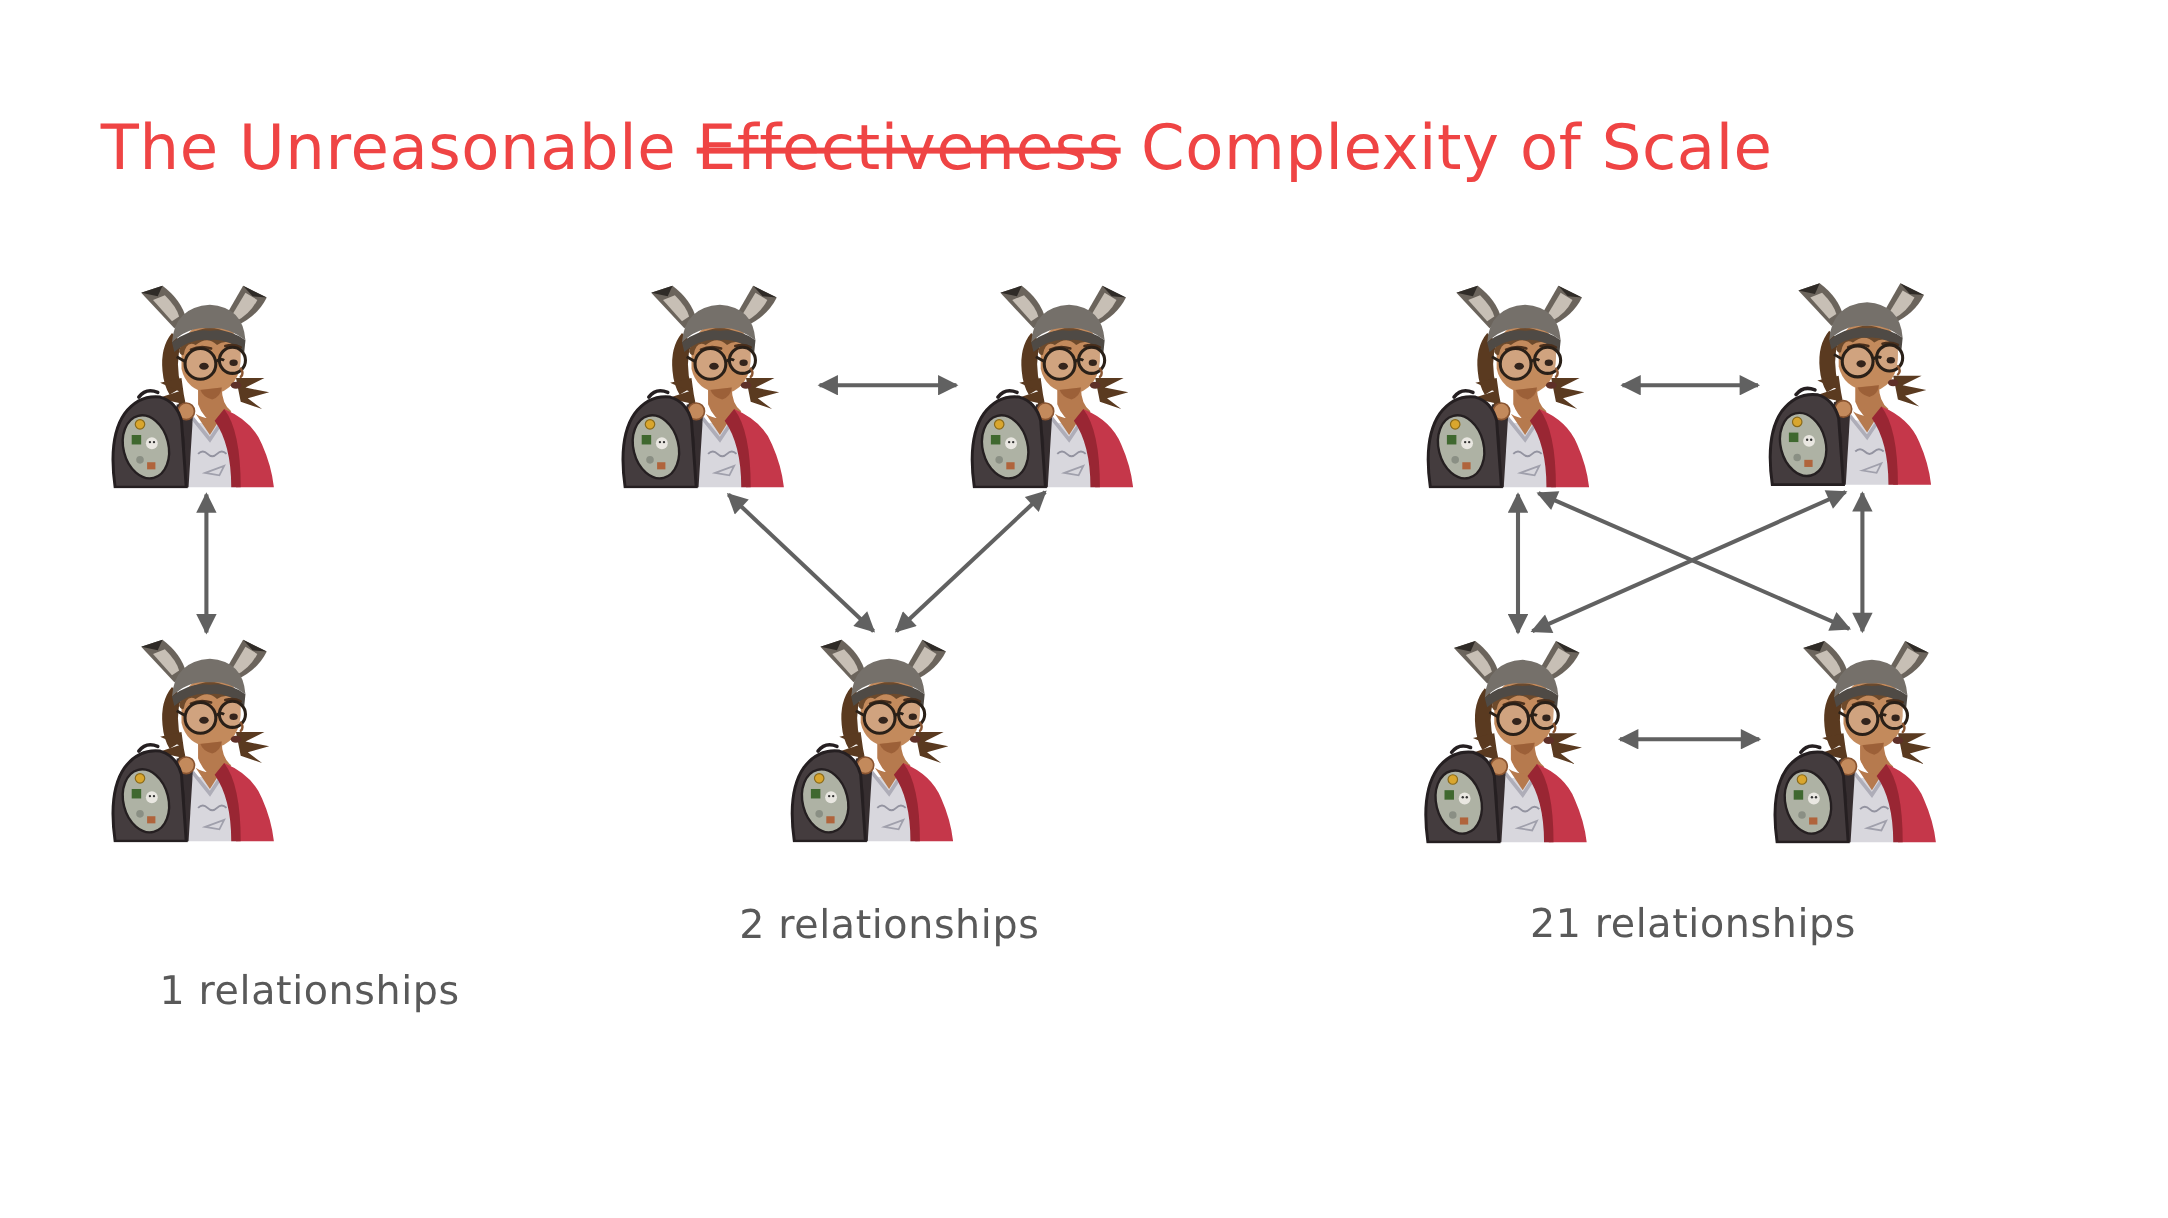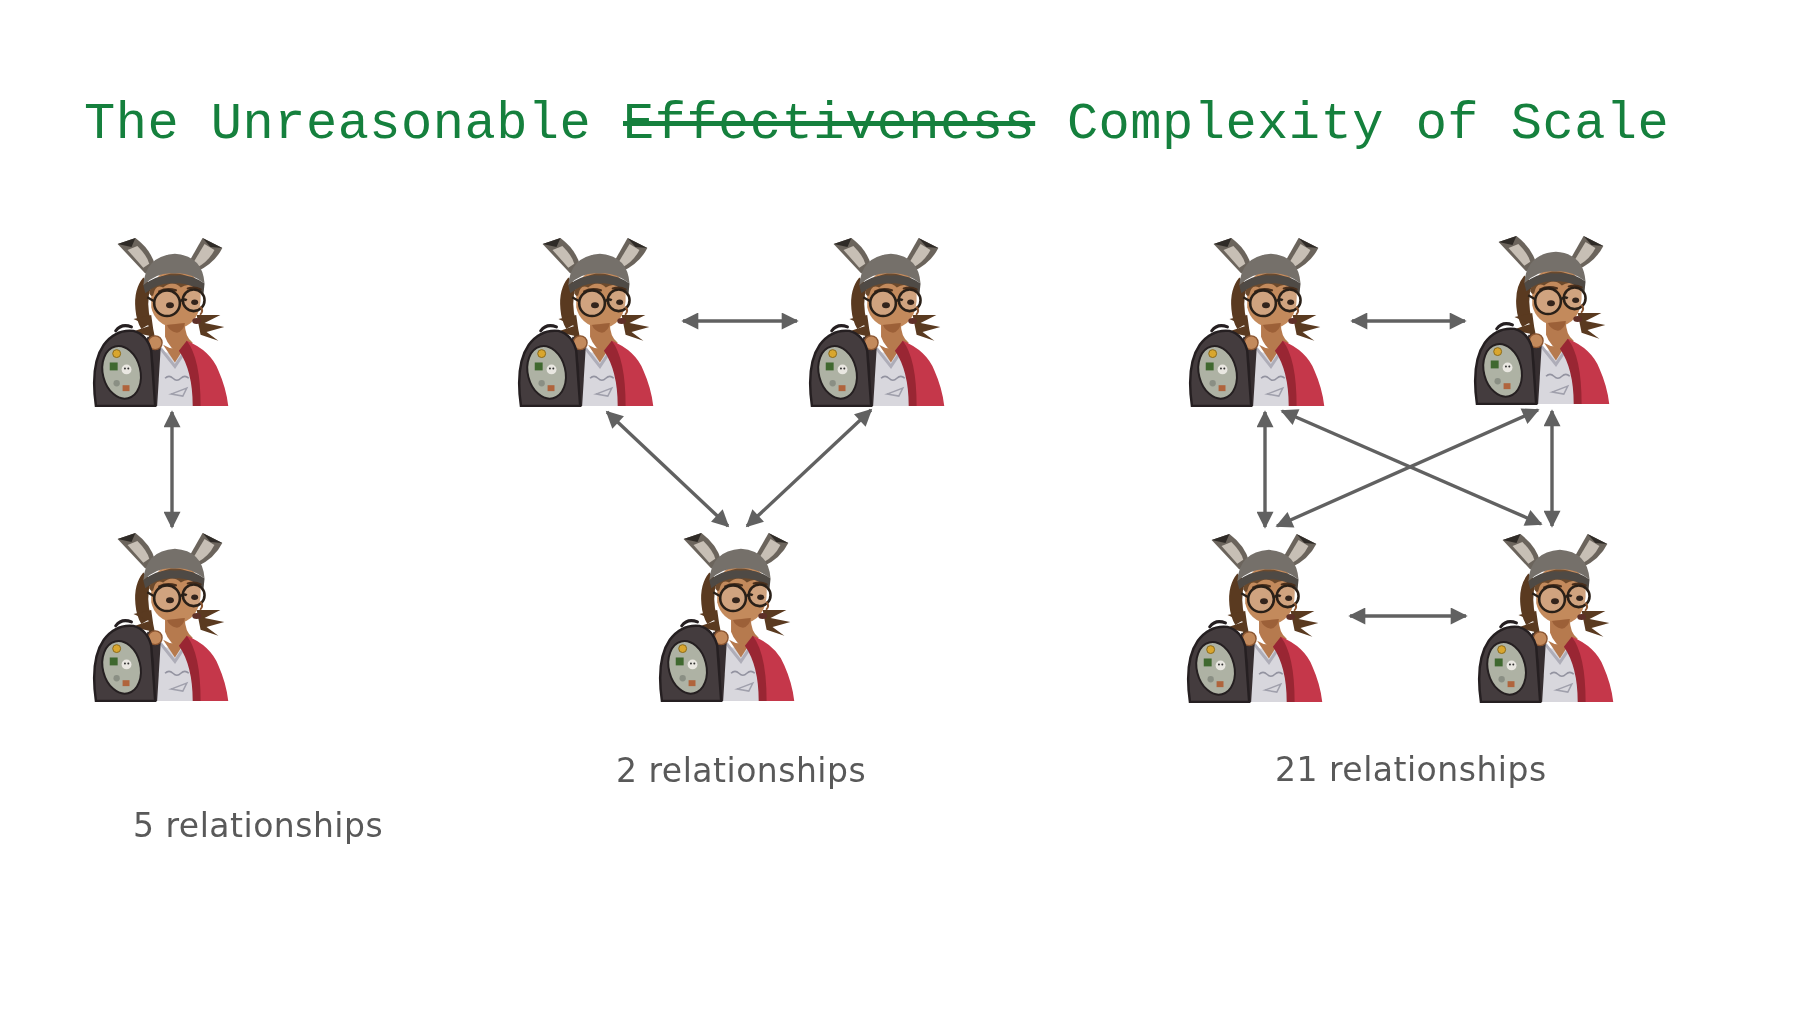--- a/index.html
+++ b/index.html
@@ -14,24 +14,23 @@
     height: 1015px;
     background: #ffffff;
     overflow: hidden;
   }
   .title {
     position: absolute;
     left: 84px;
     top: 92px;
     font-size: 52px;
     line-height: 1.25;
-    color: #15803d;
+    color: #ef4444;
     white-space: nowrap;
     letter-spacing: 0.5px;
-    font-family: Liberation Mono, monospace;
   }
   .title .struck {
     text-decoration: line-through;
     text-decoration-thickness: 5px;
   }
   .person {
     position: absolute;
     width: 158px;
     height: 170px;
   }
@@ -179,17 +178,17 @@
   <svg class="person" style="left:1471px; top:235px">
       <use href="#person-symbol"></use>
     </svg>
   <svg class="person" style="left:1184px; top:533px">
       <use href="#person-symbol"></use>
     </svg>
   <svg class="person" style="left:1475px; top:533px">
       <use href="#person-symbol"></use>
     </svg>
 
-  <div class="caption" style="left:133px; top:806px">5 relationships</div>
+  <div class="caption" style="left:133px; top:806px">1 relationships</div>
   <div class="caption" style="left:616px; top:751px">2 relationships</div>
   <div class="caption" style="left:1275px; top:750px">21 relationships</div>
 
 </div>
 
 </body></html>

